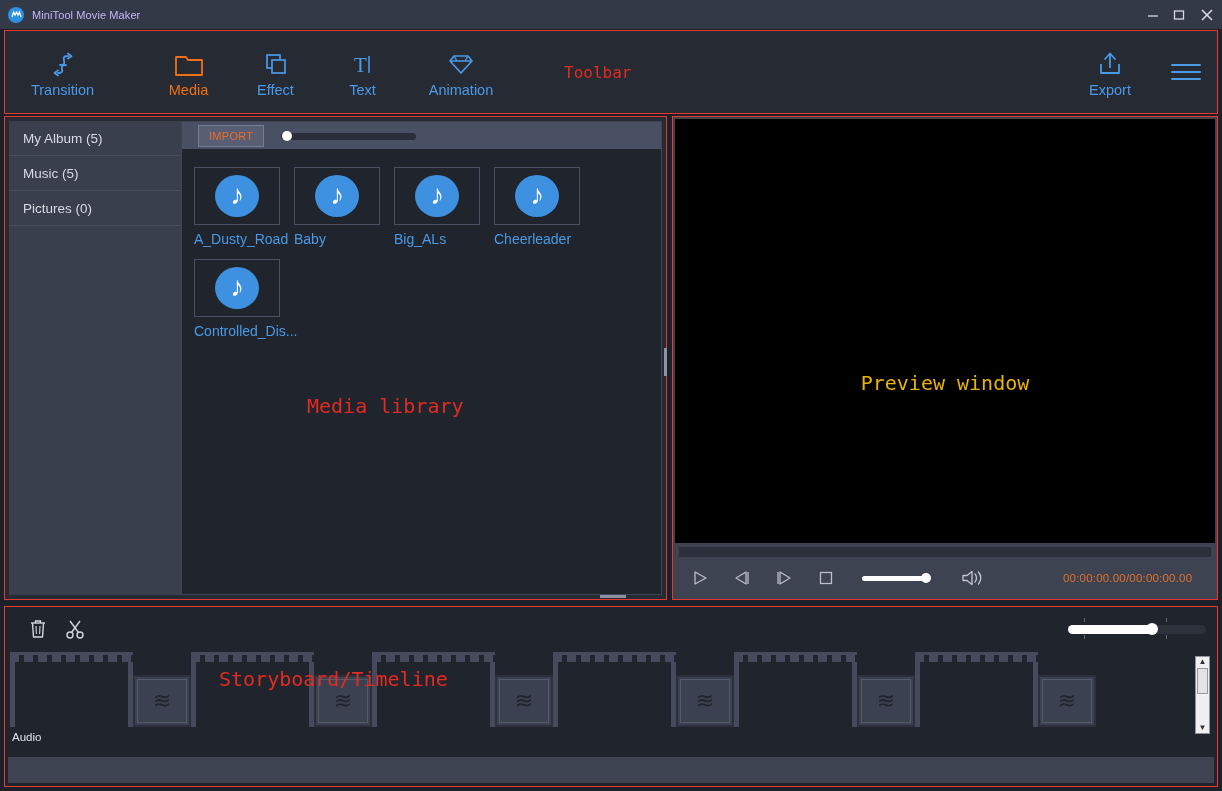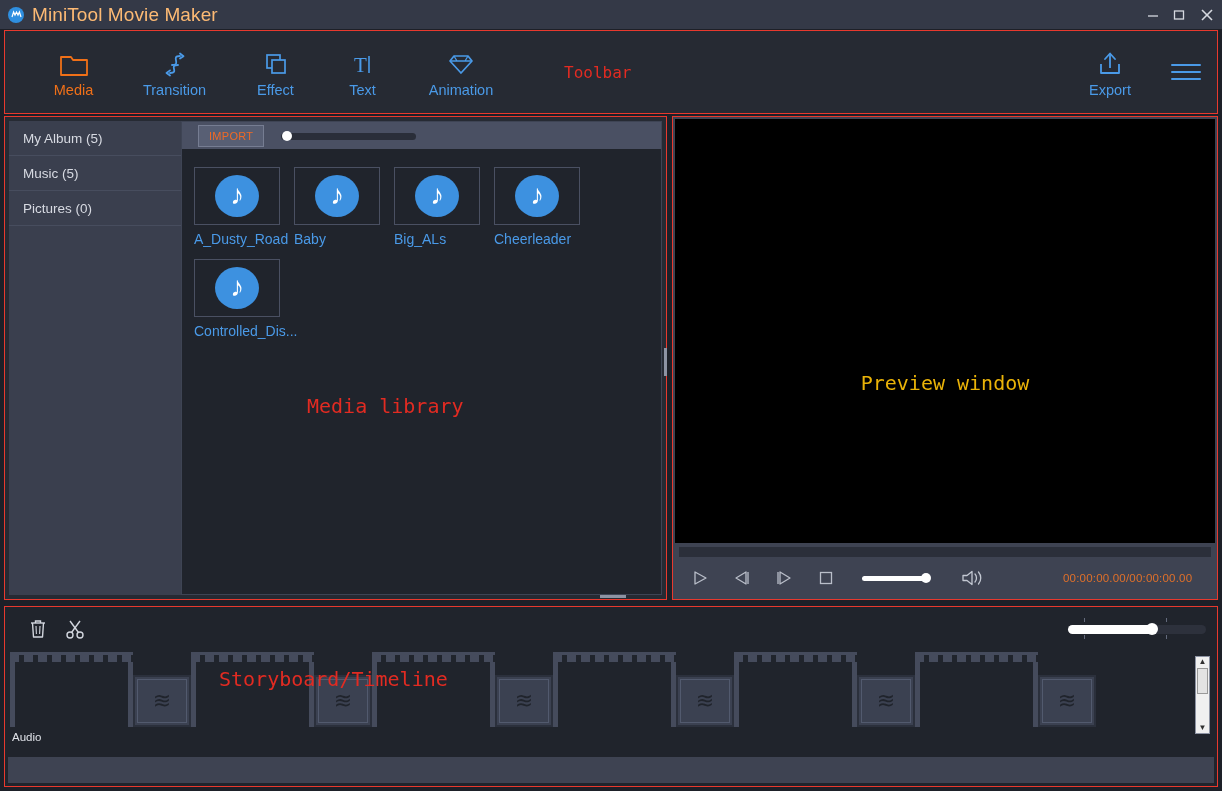--- a/index.html
+++ b/index.html
@@ -17,21 +17,21 @@
     background: #343947;
     display: flex; align-items: center;
   }
   .logo {
     width: 16px; height: 16px; border-radius: 50%;
     background: #2f8fe0; margin-left: 8px; margin-right: 8px;
     display: flex; align-items: center; justify-content: center;
     font-size: 8px; color: #ffffff; font-weight: bold; letter-spacing: -1px;
     flex: 0 0 auto;
   }
-  .app-title { color: #fdba74; font-size: 19px; letter-spacing: .1px; text-align: right; }
+  .app-title { color: #c4b5fd; font-size: 11px; letter-spacing: .1px; text-align: right; }
   .win-btns { margin-left: auto; display: flex; align-items: center; height: 29px; }
   .win-btn {
     width: 26px; height: 29px; display: flex; align-items: center; justify-content: center;
     color: #d6d9e0;
   }
   .win-btn.close { width: 30px; }
 
   
   .toolbar {
     position: absolute; left: 4px; top: 30px; width: 1214px; height: 84px;
@@ -239,38 +239,38 @@
       <div class="win-btn close">
         <svg width="14" height="14" viewBox="0 0 14 14">
             <line x1="2" y1="2" x2="12" y2="12" stroke="#d6d9e0" stroke-width="1.6"></line>
             <line x1="12" y1="2" x2="2" y2="12" stroke="#d6d9e0" stroke-width="1.6"></line>
           </svg>
       </div>
     </div>
   </div>
 
   <div class="toolbar">
-    <div class="tb-item media" style="margin-left:25px">
-      <span class="tb-ico">
-        <svg width="30" height="26" viewBox="0 0 30 26">
-            <path d="M2 23 L2 5 L12 5 L14 8 L28 8 L28 23 Z" stroke="#f07018" stroke-width="1.8" fill="none" stroke-linejoin="round"></path>
-          </svg>
-      </span>
-      <span class="tb-label">Media</span>
-    </div>
     <div class="tb-item" style="width:115px">
       <span class="tb-ico">
         <svg width="30" height="26" viewBox="0 0 30 26">
             <path d="M20 4 C10 4 22 13 12 13" stroke="#4a9ae8" stroke-width="1.8" fill="none" stroke-linecap="round"></path>
             <path d="M10 21 C20 21 8 13 18 13" stroke="#4a9ae8" stroke-width="1.8" fill="none" stroke-linecap="round"></path>
             <path d="M20 1.5 L23.5 4.2 L20 6.6" stroke="#4a9ae8" stroke-width="1.8" fill="none" stroke-linecap="round" stroke-linejoin="round"></path>
             <path d="M10 18.4 L6.5 21 L10 23.5" stroke="#4a9ae8" stroke-width="1.8" fill="none" stroke-linecap="round" stroke-linejoin="round"></path>
           </svg>
       </span>
       <span class="tb-label">Transition</span>
+    </div>
+    <div class="tb-item media" style="margin-left:25px">
+      <span class="tb-ico">
+        <svg width="30" height="26" viewBox="0 0 30 26">
+            <path d="M2 23 L2 5 L12 5 L14 8 L28 8 L28 23 Z" stroke="#f07018" stroke-width="1.8" fill="none" stroke-linejoin="round"></path>
+          </svg>
+      </span>
+      <span class="tb-label">Media</span>
     </div>
     <div class="tb-item">
       <span class="tb-ico">
         <svg width="30" height="26" viewBox="0 0 30 26">
             <rect x="6" y="3" width="13" height="13" stroke="#4a9ae8" stroke-width="1.7" fill="none"></rect>
             <rect x="11" y="8" width="13" height="13" stroke="#4a9ae8" stroke-width="1.7" fill="#262a33"></rect>
           </svg>
       </span>
       <span class="tb-label">Effect</span>
     </div>

